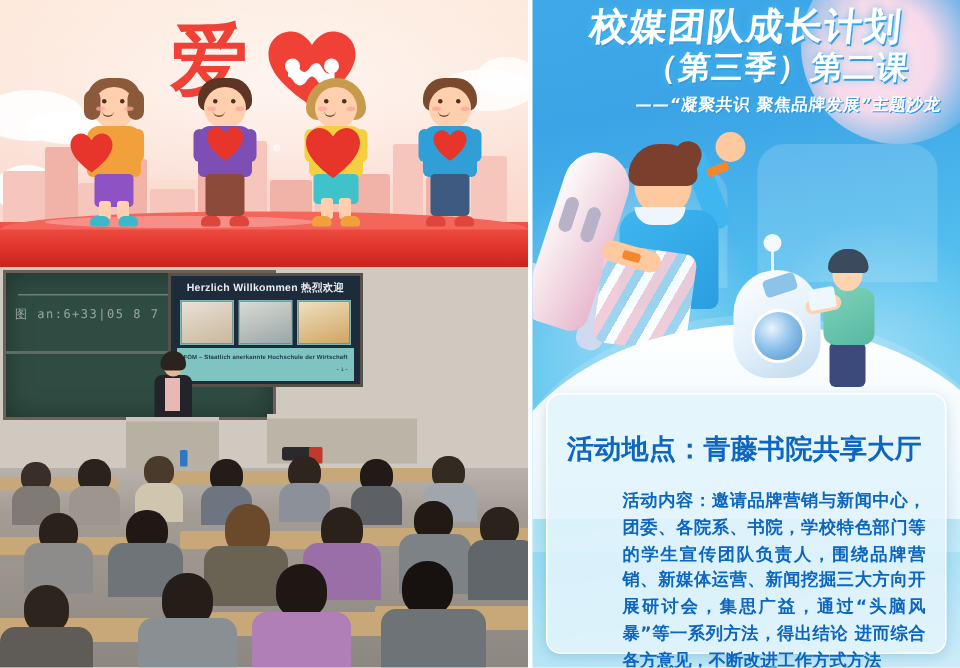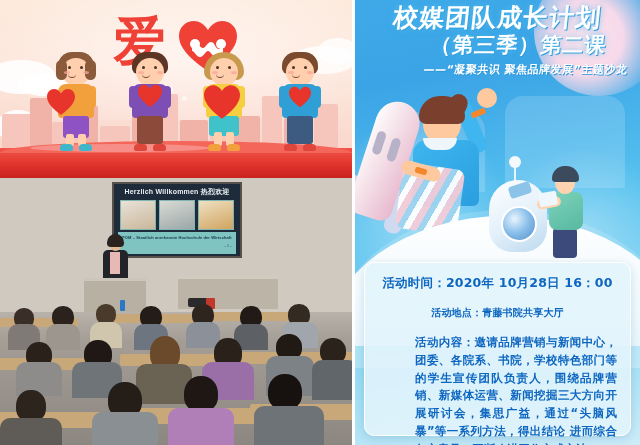--- a/index.html
+++ b/index.html
@@ -178,21 +178,21 @@
     transform:rotate(-10deg);}
   .hill{position:absolute;left:-30px;top:128px;width:360px;height:130px;border-radius:50%/100% 100% 0 0;
     background:linear-gradient(180deg,#ffffff 0%,#e8f6fc 100%);}
 
   
   .card{position:absolute;left:9px;top:262px;width:267px;height:174px;z-index:7;
     background:rgba(226,244,252,.88);border:1.5px solid #ffffff;border-radius:10px;
     box-shadow:0 2px 8px rgba(20,90,140,.18);padding:10px 13px;box-sizing:border-box;}
   .ln{font-family:"DejaVu Sans","Liberation Sans",sans-serif;color:#0d66c0;font-weight:700;}
   .ln-time{font-size:12.5px;text-align:center;margin-top:2px;letter-spacing:.2px;}
-  .ln-place{font-size:10px;text-align:center;margin-top:14px;letter-spacing:.2px;}
+  .ln-place{font-size:18px;margin-top:14px;letter-spacing:.2px;}
   .ln-body{font-size:11.5px;line-height:1.55;margin-top:14px;text-align:justify;letter-spacing:0px;margin-left:37px;}
 </style>
 </head>
 <body>
 
 <div class="stage">
 
   <div class="left-panel">
 
     <div class="banner">
@@ -319,20 +319,25 @@
             <div class="k-shoeR" style="background:#e0453c;"></div>
           <svg class="k-heart" style="left:16px;top:34px;width:24px;height:22px;" viewBox="0 0 30 28">
             <path d="M15 27 C4 19 1 13 1 8.5 C1 4 4.5 1 8 1 C11 1 13.5 3 15 5.5 C16.5 3 19 1 22 1 C25.5 1 29 4 29 8.5 C29 13 26 19 15 27 Z" fill="#e8352c"></path>
           </svg>
         </div>
       </div>
     </div>
 
     <div class="photo">
       <div class="ph-wall">
+        <div class="chalkboard">
+          <div class="chalk-line" style="top:14px;width:150px;"></div>
+          <div class="chalk-txt">图 an:6+33|05 8 7</div>
+          <div class="chalk-div"></div>
+        </div>
         <div class="screen">
           <div class="scr-title">Herzlich Willkommen 热烈欢迎</div>
           <div class="scr-imgs">
             <div class="scr-img si1"></div>
               <div class="scr-img si2"></div>
               <div class="scr-img si3"></div>
           </div>
           <div class="scr-band">
             <div class="scr-foot">FOM – Staatlich anerkannte Hochschule der Wirtschaft</div>
             <div class="scr-foot2">– 1 –</div>
@@ -450,18 +455,17 @@
         <div class="p2-body"></div>
         <div class="p2-head"></div>
         <div class="p2-hair"></div>
         <div class="p2-arm"></div>
         <div class="p2-sheet"></div>
       </div>
     </div>
     <div class="wave w2"></div>
 
     <div class="card">
-      <div class="ln ln-time">活动时间：2020年 10月28日 16：00</div>
       <div class="ln ln-place">活动地点：青藤书院共享大厅</div>
       <div class="ln ln-body">活动内容：邀请品牌营销与新闻中心，团委、各院系、书院，学校特色部门等的学生宣传团队负责人，围绕品牌营销、新媒体运营、新闻挖掘三大方向开展研讨会，集思广益，通过“头脑风暴”等一系列方法，得出结论 进而综合各方意见，不断改进工作方式方法</div>
     </div>
   </div>
 </div>
 
 </body></html>

